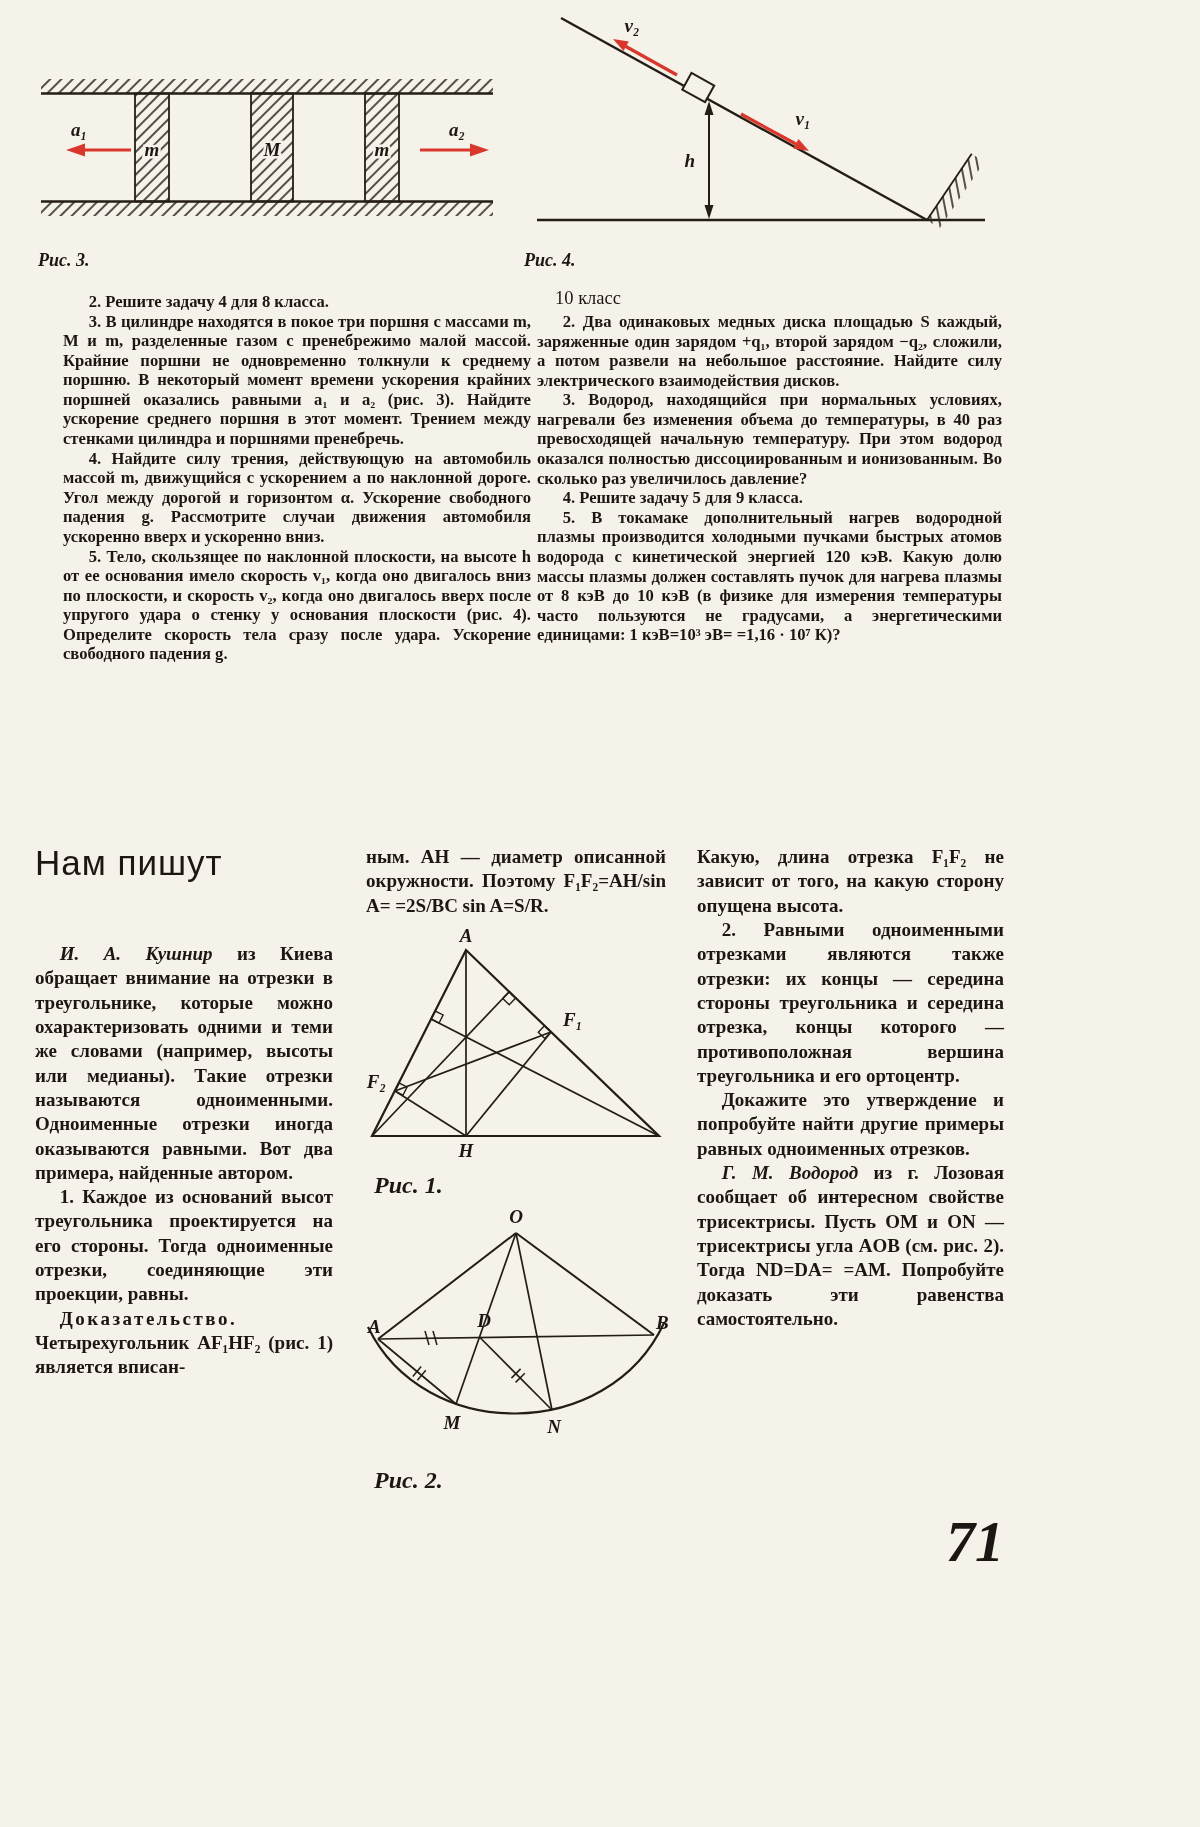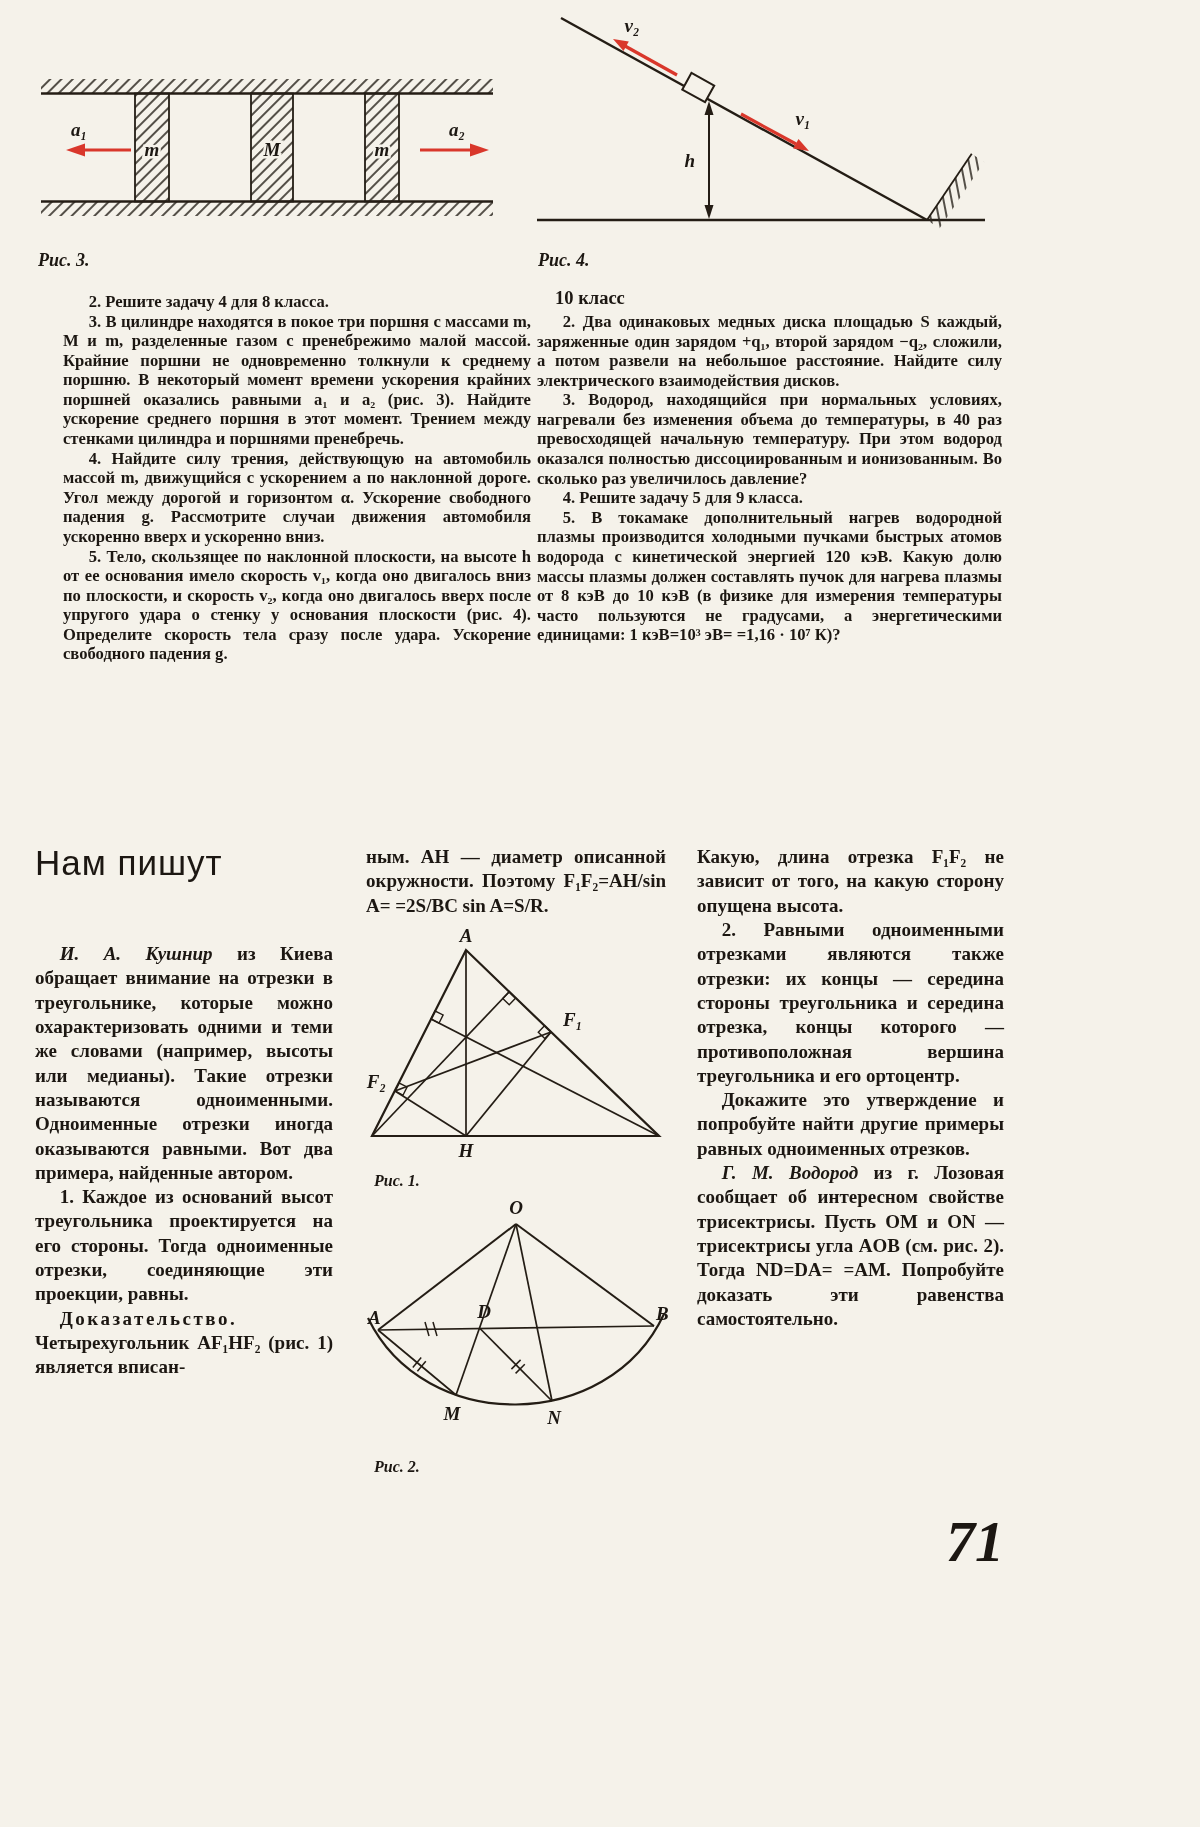--- a/index.html
+++ b/index.html
@@ -1,28 +1,28 @@
 <!DOCTYPE html>
 <html lang="ru"><head>
 <meta charset="utf-8">
 <style>
   html,body{margin:0;padding:0;background:#f5f2ea;}
   #page{position:relative;width:1200px;height:1827px;background:#f5f2ea;color:#1c1712;
         font-family:"Liberation Serif",serif;overflow:hidden;}
   .abs{position:absolute;}
   
   .tcol p{margin:0;font-size:16.6px;line-height:1.18;font-weight:700;text-align:justify;text-indent:1.55em;}
-  .klass{margin:0 0 3px 18px;font-size:18.5px;font-weight:700;}
+  .klass{margin:0 0 3px 18px;font-size:18.5px;font-weight:400;}
   .figcap{position:absolute;font-style:italic;font-weight:700;font-size:18px;}
   
   .nam{position:absolute;left:35px;top:843px;margin:0;font-family:"Liberation Sans",sans-serif;
        font-weight:400;font-size:35px;letter-spacing:1px;}
   .bcol p{margin:0;font-size:19px;line-height:1.28;font-weight:700;text-align:justify;text-indent:1.3em;}
   .bcol p.noind{text-indent:0;}
-  .inline-cap{font-style:italic;font-weight:700;font-size:16px;margin:10px 0 8px 8px;}
+  .inline-cap{font-style:italic;font-weight:700;font-size:24px;margin:10px 0 8px 8px;}
   .spaced{letter-spacing:2.5px;}
   .pagenum{position:absolute;left:946px;top:1508px;font-size:58px;font-weight:700;font-style:italic;}
   
   svg{display:block;}
   svg text{font-family:"Liberation Serif","DejaVu Sans",serif;font-style:italic;font-weight:700;
            font-size:19px;fill:#1c1712;}
   .halo{stroke:#f5f2ea;stroke-width:5px;paint-order:stroke;}
   .ink{stroke:#241d15;fill:none;}
 </style>
 </head>
@@ -88,21 +88,21 @@
       <g>
         <line x1="174" y1="95" x2="174" y2="200" stroke="#241d15" stroke-width="2"></line>
         <polygon points="174,207 169.5,193 178.5,193" fill="#241d15"></polygon>
         <polygon points="174,89 169.5,103 178.5,103" fill="#241d15"></polygon>
       </g>
       <text x="97" y="20" text-anchor="middle">v₂</text>
       <text x="268" y="113" text-anchor="middle">v₁</text>
       <text x="160" y="155" text-anchor="end">h</text>
     </svg>
   </div>
-  <div class="figcap" style="left:538px;top:250px;">Рис. 4.</div>
+  <div class="figcap" style="left:524px;top:250px;">Рис. 4.</div>
 
   <div class="abs tcol" style="left:35px;top:292px;width:468px;margin-left:28px;">
     <p>2. Решите задачу 4 для 8 класса.</p>
     <p>3. В цилиндре находятся в покое три поршня с массами m, M и m, разделенные газом с пренебрежимо малой массой. Крайние поршни не одновременно толкнули к среднему поршню. В некоторый момент времени ускорения крайних поршней оказались равными a₁ и a₂ (рис. 3). Найдите ускорение среднего поршня в этот момент. Трением между стенками цилиндра и поршнями пренебречь.</p>
     <p>4. Найдите силу трения, действующую на автомобиль массой m, движущийся с ускорением a по наклонной дороге. Угол между дорогой и горизонтом α. Ускорение свободного падения g. Рассмотрите случаи движения автомобиля ускоренно вверх и ускоренно вниз.</p>
     <p>5. Тело, скользящее по наклонной плоскости, на высоте h от ее основания имело скорость v₁, когда оно двигалось вниз по плоскости, и скорость v₂, когда оно двигалось вверх после упругого удара о стенку у основания плоскости (рис. 4). Определите скорость тела сразу после удара. Ускорение свободного падения g.</p>
   </div>
 
   <div class="abs tcol" style="left:537px;top:288px;width:465px;">
     <h3 class="klass">10 класс</h3>

